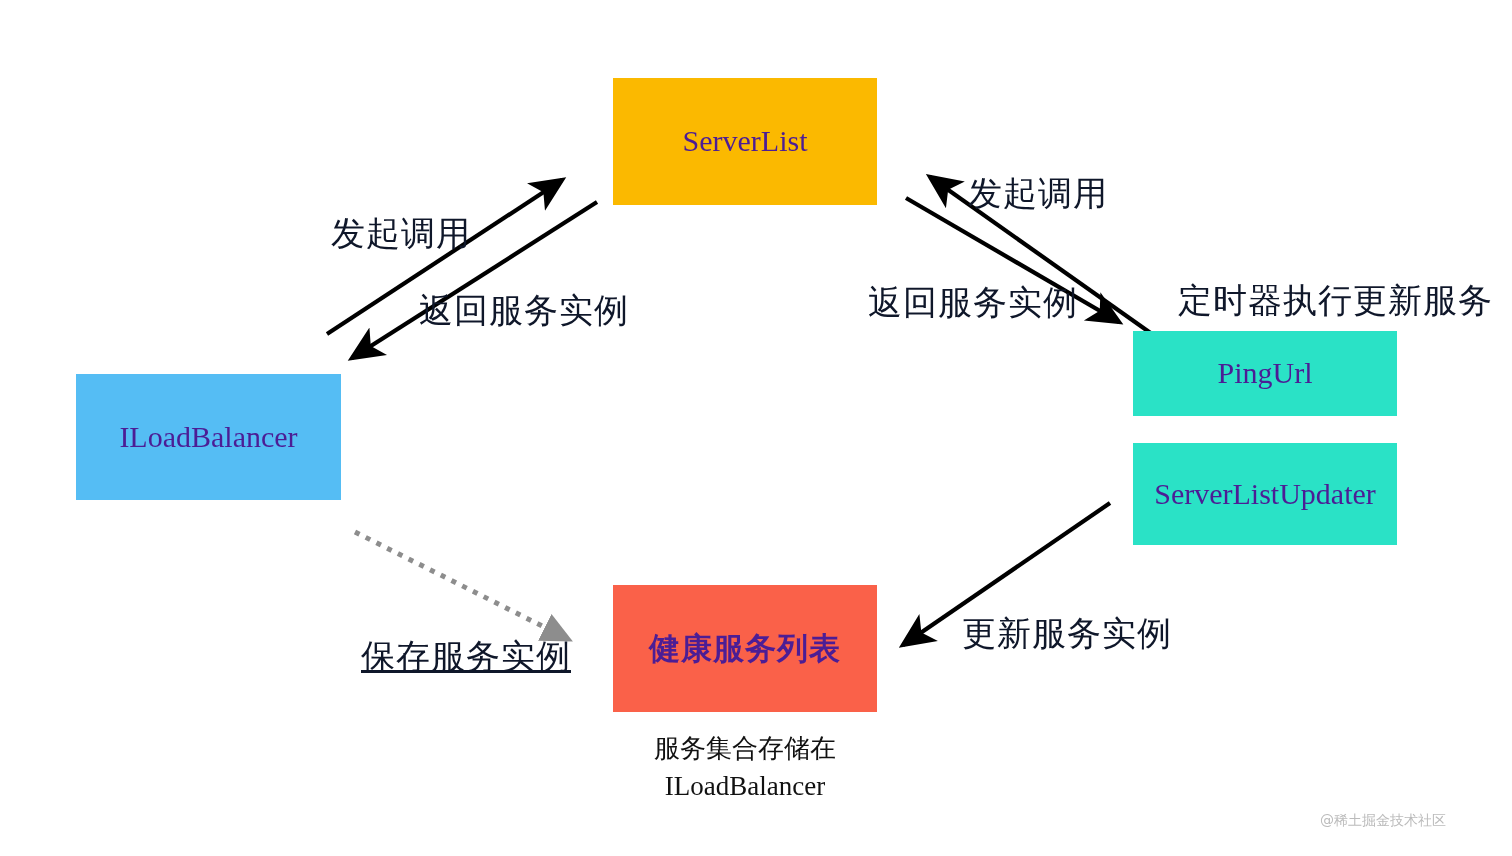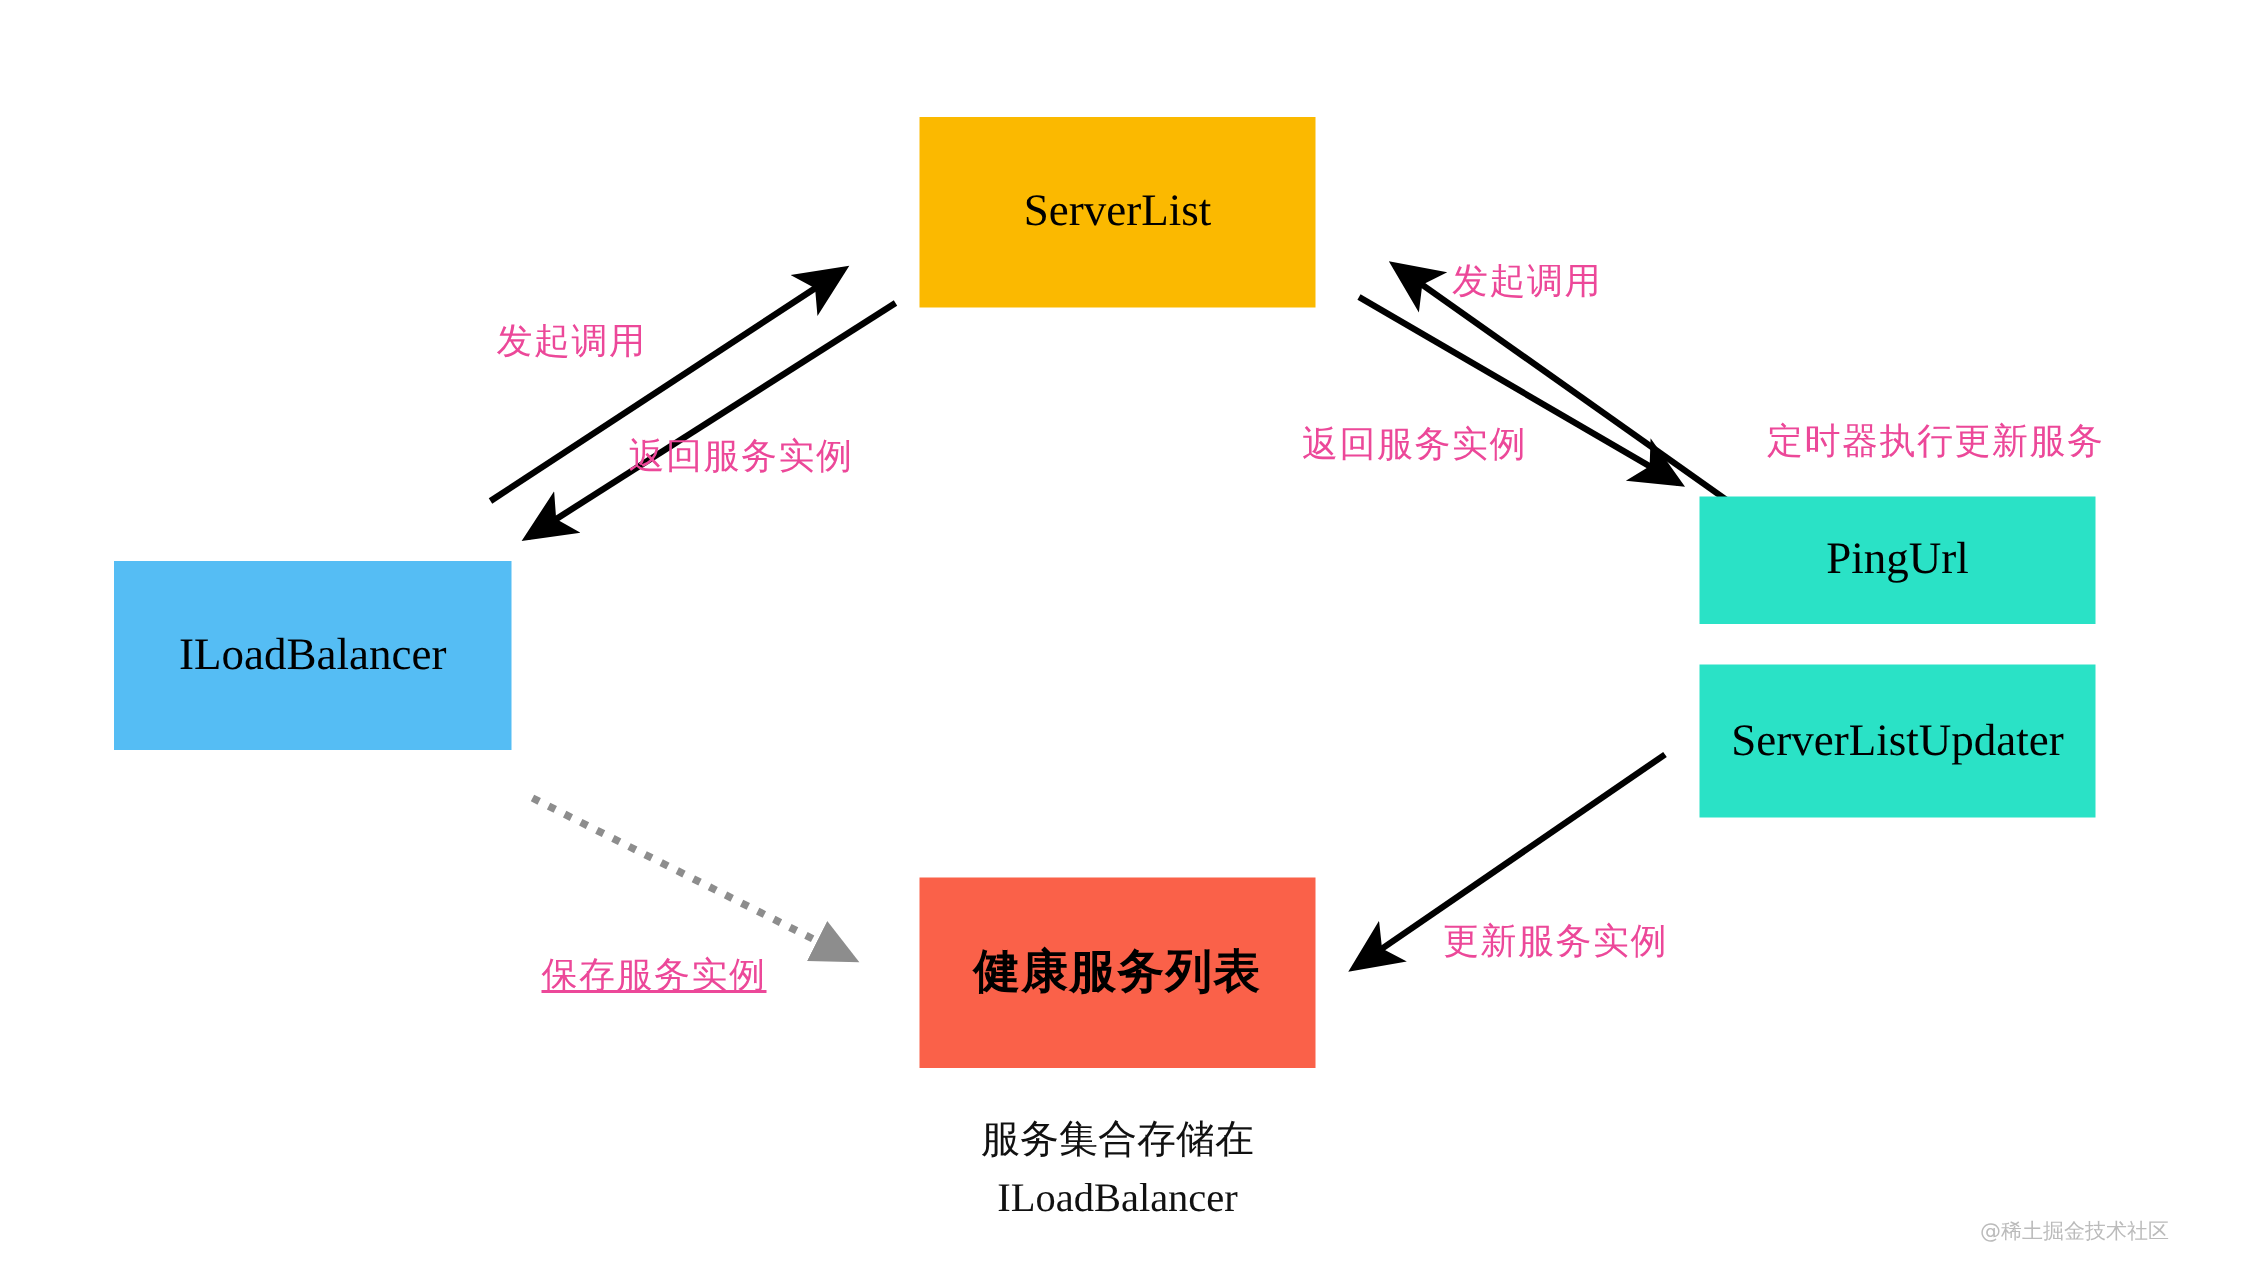--- a/index.html
+++ b/index.html
@@ -16,21 +16,21 @@
     height: 856px;
     background: #ffffff;
     overflow: hidden;
   }
   .node {
     position: absolute;
     display: flex;
     align-items: center;
     justify-content: center;
     text-align: center;
-    color: #000000;
+    color: #4c1d95;
     font-family: "Liberation Serif", "DejaVu Serif", serif;
     line-height: 1.28;
     box-sizing: border-box;
   }
   .node.latin {
     font-size: 30px;
   }
   .node.cjk {
     font-family: "DejaVu Sans", "Liberation Sans", sans-serif;
     font-size: 31px;
@@ -62,34 +62,33 @@
     display: block;
   }
   .caption {
     position: absolute;
     text-align: center;
     font-family: "DejaVu Sans", "Liberation Sans", sans-serif;
     font-size: 26px;
     color: #111111;
     line-height: 1.42;
     width: 330px;
-    margin-top: 12px;
   }
   #caption-storage {
     left: 580px; top: 730px;
   }
   #caption-storage .latin-line {
     font-family: "Liberation Serif", "DejaVu Serif", serif;
     font-size: 27px;
   }
   .edge-label {
     position: absolute;
     font-family: "DejaVu Sans", "Liberation Sans", sans-serif;
-    font-size: 24px;
-    color: #ec4899;
+    font-size: 34px;
+    color: #0f172a;
     white-space: nowrap;
     letter-spacing: 1px;
   }
   #label-left-call      { left: 331px; top: 211px; }
   #label-left-return    { left: 419px; top: 288px; }
   #label-right-call     { left: 968px; top: 171px; }
   #label-right-return   { left: 868px; top: 280px; }
   #label-timer          { left: 1168px; top: 278px; margin-left: 10px; }
   #label-update         { left: 962px; top: 611px; }
   #label-save           { left: 361px; top: 634px; text-decoration: underline; }

